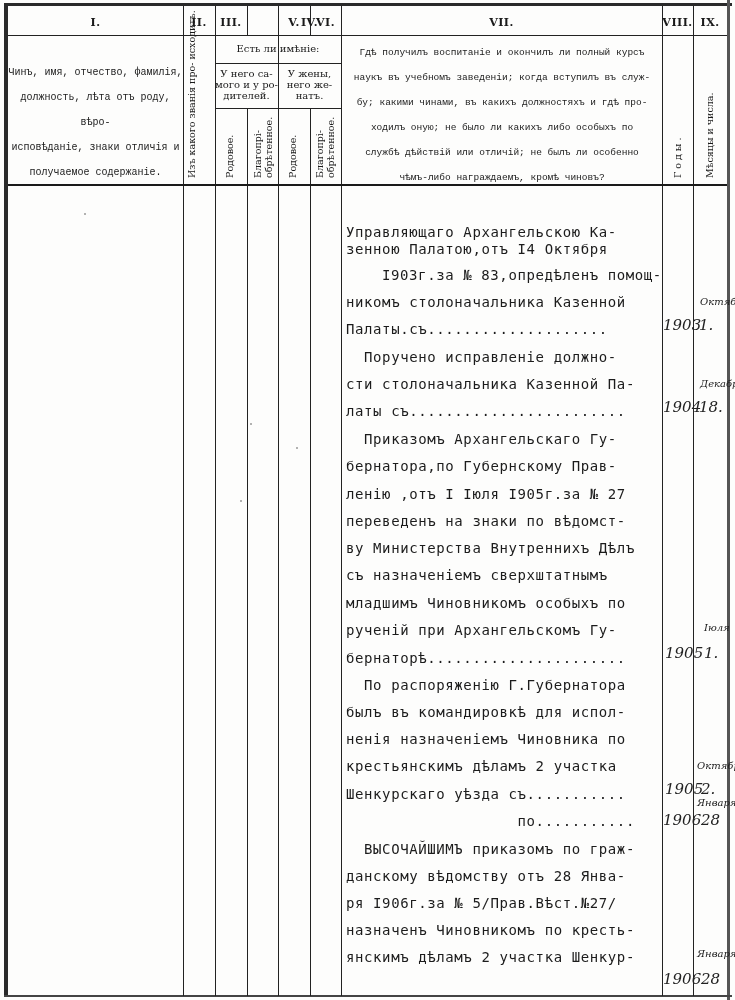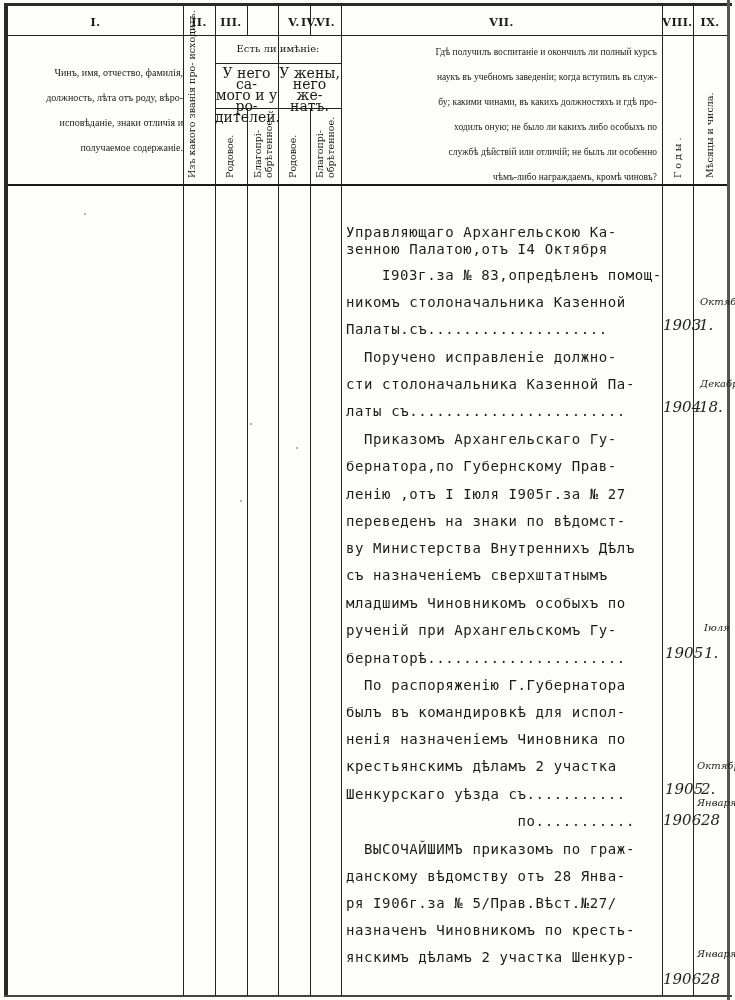--- a/index.html
+++ b/index.html
@@ -6,23 +6,23 @@
   body { width:735px; height:1000px; position:relative; overflow:hidden; font-family:"DejaVu Serif", serif; color:#1a1a1a; }
   .page { position:absolute; left:0; top:0; width:735px; height:1000px; background:#fdfdfc; }
   .left-bar { position:absolute; left:4px; top:5px; width:4px; height:990px; background:#2a2a2a; }
   .top-rule { position:absolute; left:4px; top:3px; width:728px; height:3px; background:#2a2a2a; }
   .bottom-rule { position:absolute; left:4px; top:995px; width:728px; height:2px; background:#444; }
   .right-edge { position:absolute; left:727px; top:0; width:3px; height:1000px; background:#555; }
   .vline { position:absolute; width:1px; background:#222; }
   .hline { position:absolute; height:1px; background:#222; }
   .hline.thick { height:2px; background:#1a1a1a; }
   .numhdr { position:absolute; top:8px; height:28px; display:flex; align-items:center; justify-content:center; font-family:"DejaVu Serif", serif; font-weight:bold; font-size:11px; letter-spacing:0.5px; }
-  .hdr-text { position:absolute; font-family:Liberation Serif, serif; font-size:10px; line-height:25px; text-align:right; }
+  .hdr-text { position:absolute; font-family:Liberation Mono, monospace; font-size:10px; line-height:25px; text-align:center; }
   .vert { position:absolute; writing-mode:vertical-rl; transform:rotate(180deg); font-family:"DejaVu Serif", serif; font-size:9.5px; line-height:11px; text-align:left; white-space:nowrap; }
-  .small-hdr { position:absolute; font-family:"DejaVu Serif", serif; font-size:14px; line-height:11px; text-align:center; }
+  .small-hdr { position:absolute; font-family:"DejaVu Serif", serif; font-size:10px; line-height:11px; text-align:center; }
   .entry-line { position:absolute; left:346px; width:312px; font-family:"DejaVu Sans Mono", monospace; font-size:14px; letter-spacing:0.6px; white-space:pre; color:#1c1c1c; }
   .hw { position:absolute; font-family:"DejaVu Serif", serif; font-style:italic; color:#222; white-space:nowrap; }
   .hw.year { font-size:15px; }
   .hw.day { font-size:15px; }
   .hw.month { font-size:10px; }
   .speck { position:absolute; width:2px; height:2px; background:#999; border-radius:1px; }
 </style>
 </head>
 <body>
 

